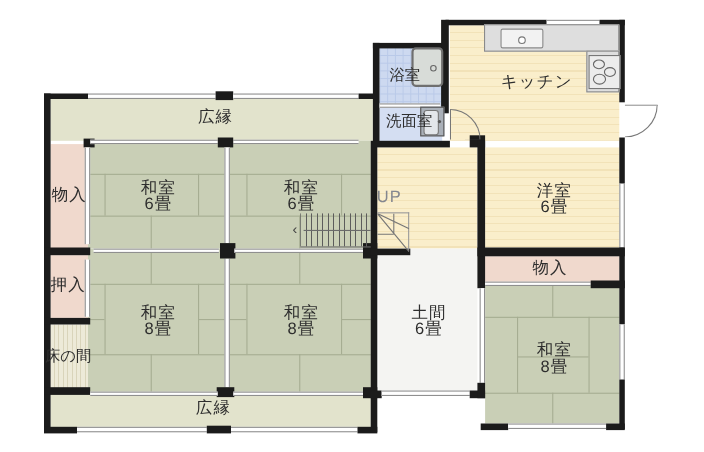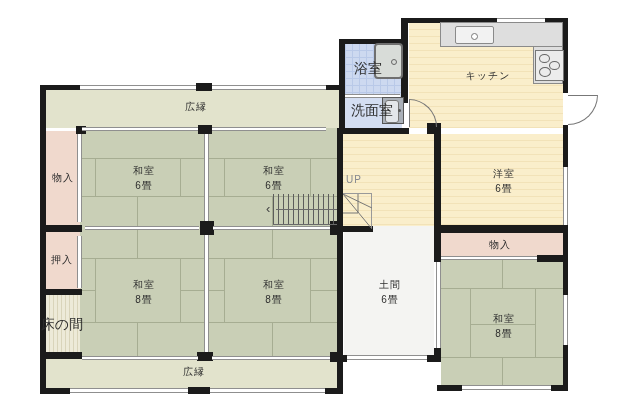--- a/index.html
+++ b/index.html
@@ -13,21 +13,21 @@
   .bg-bath{background:#cdd9f0;
     background-image:linear-gradient(#b9c9e8 1px,transparent 1px),linear-gradient(90deg,#b9c9e8 1px,transparent 1px);
     background-size:7px 7px;background-color:#cdd9f0;}
   .bg-wash{background:#d4def2;}
   .bg-western{background:repeating-linear-gradient(180deg,#faeecb 0 6px,#f2e2b8 6px 7px);}
   .bg-doma{background:#f4f4f2;}
   .wall{position:absolute;background:#1b1b1b;z-index:3;}
   .win{position:absolute;background:#fff;border-top:1px solid #8f8f8f;border-bottom:1px solid #8f8f8f;box-sizing:border-box;z-index:3;}
   .winv{position:absolute;background:#fff;border-left:1px solid #8f8f8f;border-right:1px solid #8f8f8f;box-sizing:border-box;z-index:3;}
   .mat{position:absolute;background:#a6ad92;z-index:2;}
-  .lbl{position:absolute;transform:translate(-50%,-50%);font-size:10px;color:#2e2e2e;
+  .lbl{position:absolute;transform:translate(-50%,-50%);font-size:15px;color:#2e2e2e;
        text-align:center;line-height:15px;white-space:nowrap;z-index:6;letter-spacing:1px;}
   .lbl.sm{font-size:14px;letter-spacing:0;}
   .lbl span{display:block;}
   .fixture{position:absolute;z-index:4;box-sizing:border-box;}
   .arc{position:absolute;z-index:4;box-sizing:border-box;}
   .treads{position:absolute;z-index:4;
     background:repeating-linear-gradient(90deg,#5c5c5c 0 1px,transparent 1px 5px);}
   .stairline{position:absolute;background:#6a6a6a;z-index:4;}
   .uparrow{position:absolute;z-index:5;font-size:13px;color:#444;line-height:10px;}
 </style>

